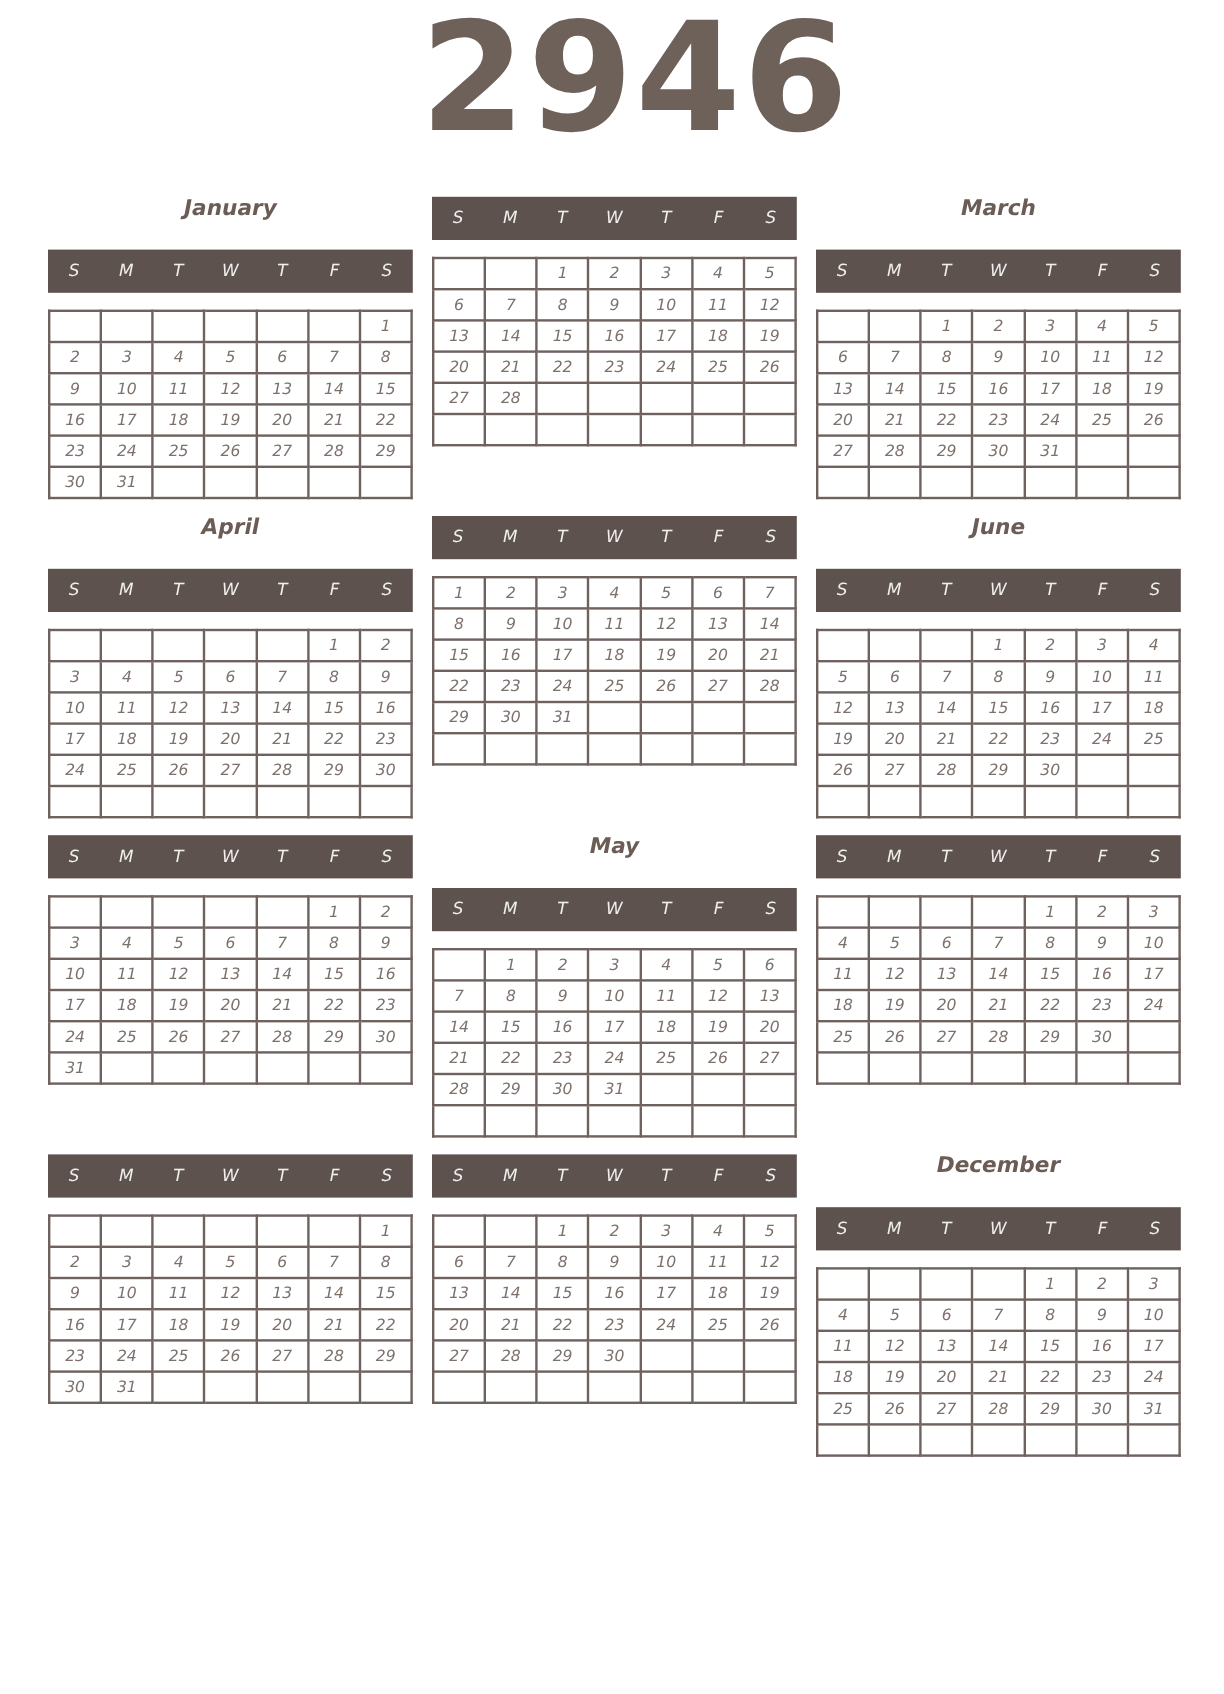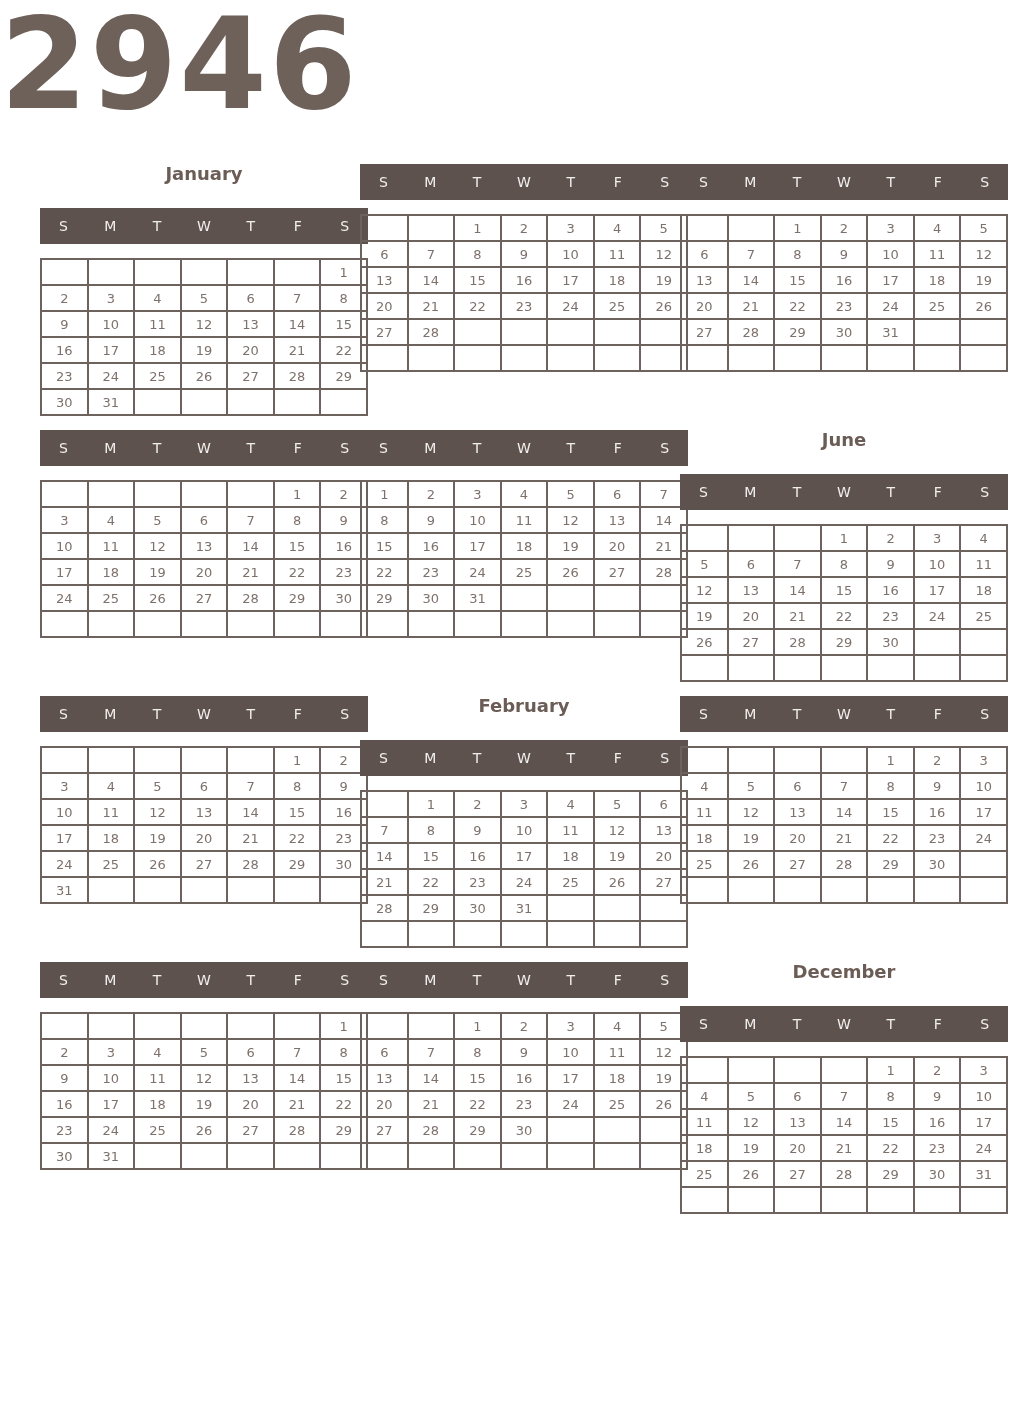--- a/index.html
+++ b/index.html
@@ -18,33 +18,35 @@
     font-family: "DejaVu Sans", "Liberation Sans", sans-serif;
   }
   body {
     min-height: 1412px;
     overflow: hidden;
   }
   .year-title {
     font-size: 126px;
     font-weight: 700;
     line-height: 1;
+    text-align: center;
     color: var(--title);
     letter-spacing: 2px;
     padding-top: 2px;
+    margin-left: 39px;
   }
   .months-grid {
     margin: 36px 40px 0 40px;
     display: grid;
     grid-template-columns: repeat(3, 300px);
     column-gap: 20px;
     row-gap: 14px;
     justify-content: center;
   }
-  .month { width: 328px; }
+  .month { width: 304px; font-style: italic; }
   .month-title {
     font-size: 18px;
     font-weight: 700;
     line-height: 20px;
     text-align: center;
     color: var(--month-title);
     margin-bottom: 24px;
   }
   .weekday-bar {
     height: 36px;
@@ -213,20 +215,21 @@
             <td></td>
             <td></td>
             <td></td>
             <td></td>
             <td></td>
           </tr>
         </tbody>
       </table>
     </section>
     <section class="month">
+      <div class="month-title">March</div>
       <div class="weekday-bar">
         <span>S</span>
         <span>M</span>
         <span>T</span>
         <span>W</span>
         <span>T</span>
         <span>F</span>
         <span>S</span>
       </div>
       <table class="month-table">
@@ -282,20 +285,21 @@
             <td></td>
             <td></td>
             <td></td>
             <td></td>
             <td></td>
           </tr>
         </tbody>
       </table>
     </section>
     <section class="month">
+      <div class="month-title">April</div>
       <div class="weekday-bar">
         <span>S</span>
         <span>M</span>
         <span>T</span>
         <span>W</span>
         <span>T</span>
         <span>F</span>
         <span>S</span>
       </div>
       <table class="month-table">
@@ -559,21 +563,21 @@
             <td></td>
             <td></td>
             <td></td>
             <td></td>
             <td></td>
           </tr>
         </tbody>
       </table>
     </section>
     <section class="month">
-      <div class="month-title">February</div>
+      <div class="month-title">May</div>
       <div class="weekday-bar">
         <span>S</span>
         <span>M</span>
         <span>T</span>
         <span>W</span>
         <span>T</span>
         <span>F</span>
         <span>S</span>
       </div>
       <table class="month-table">

